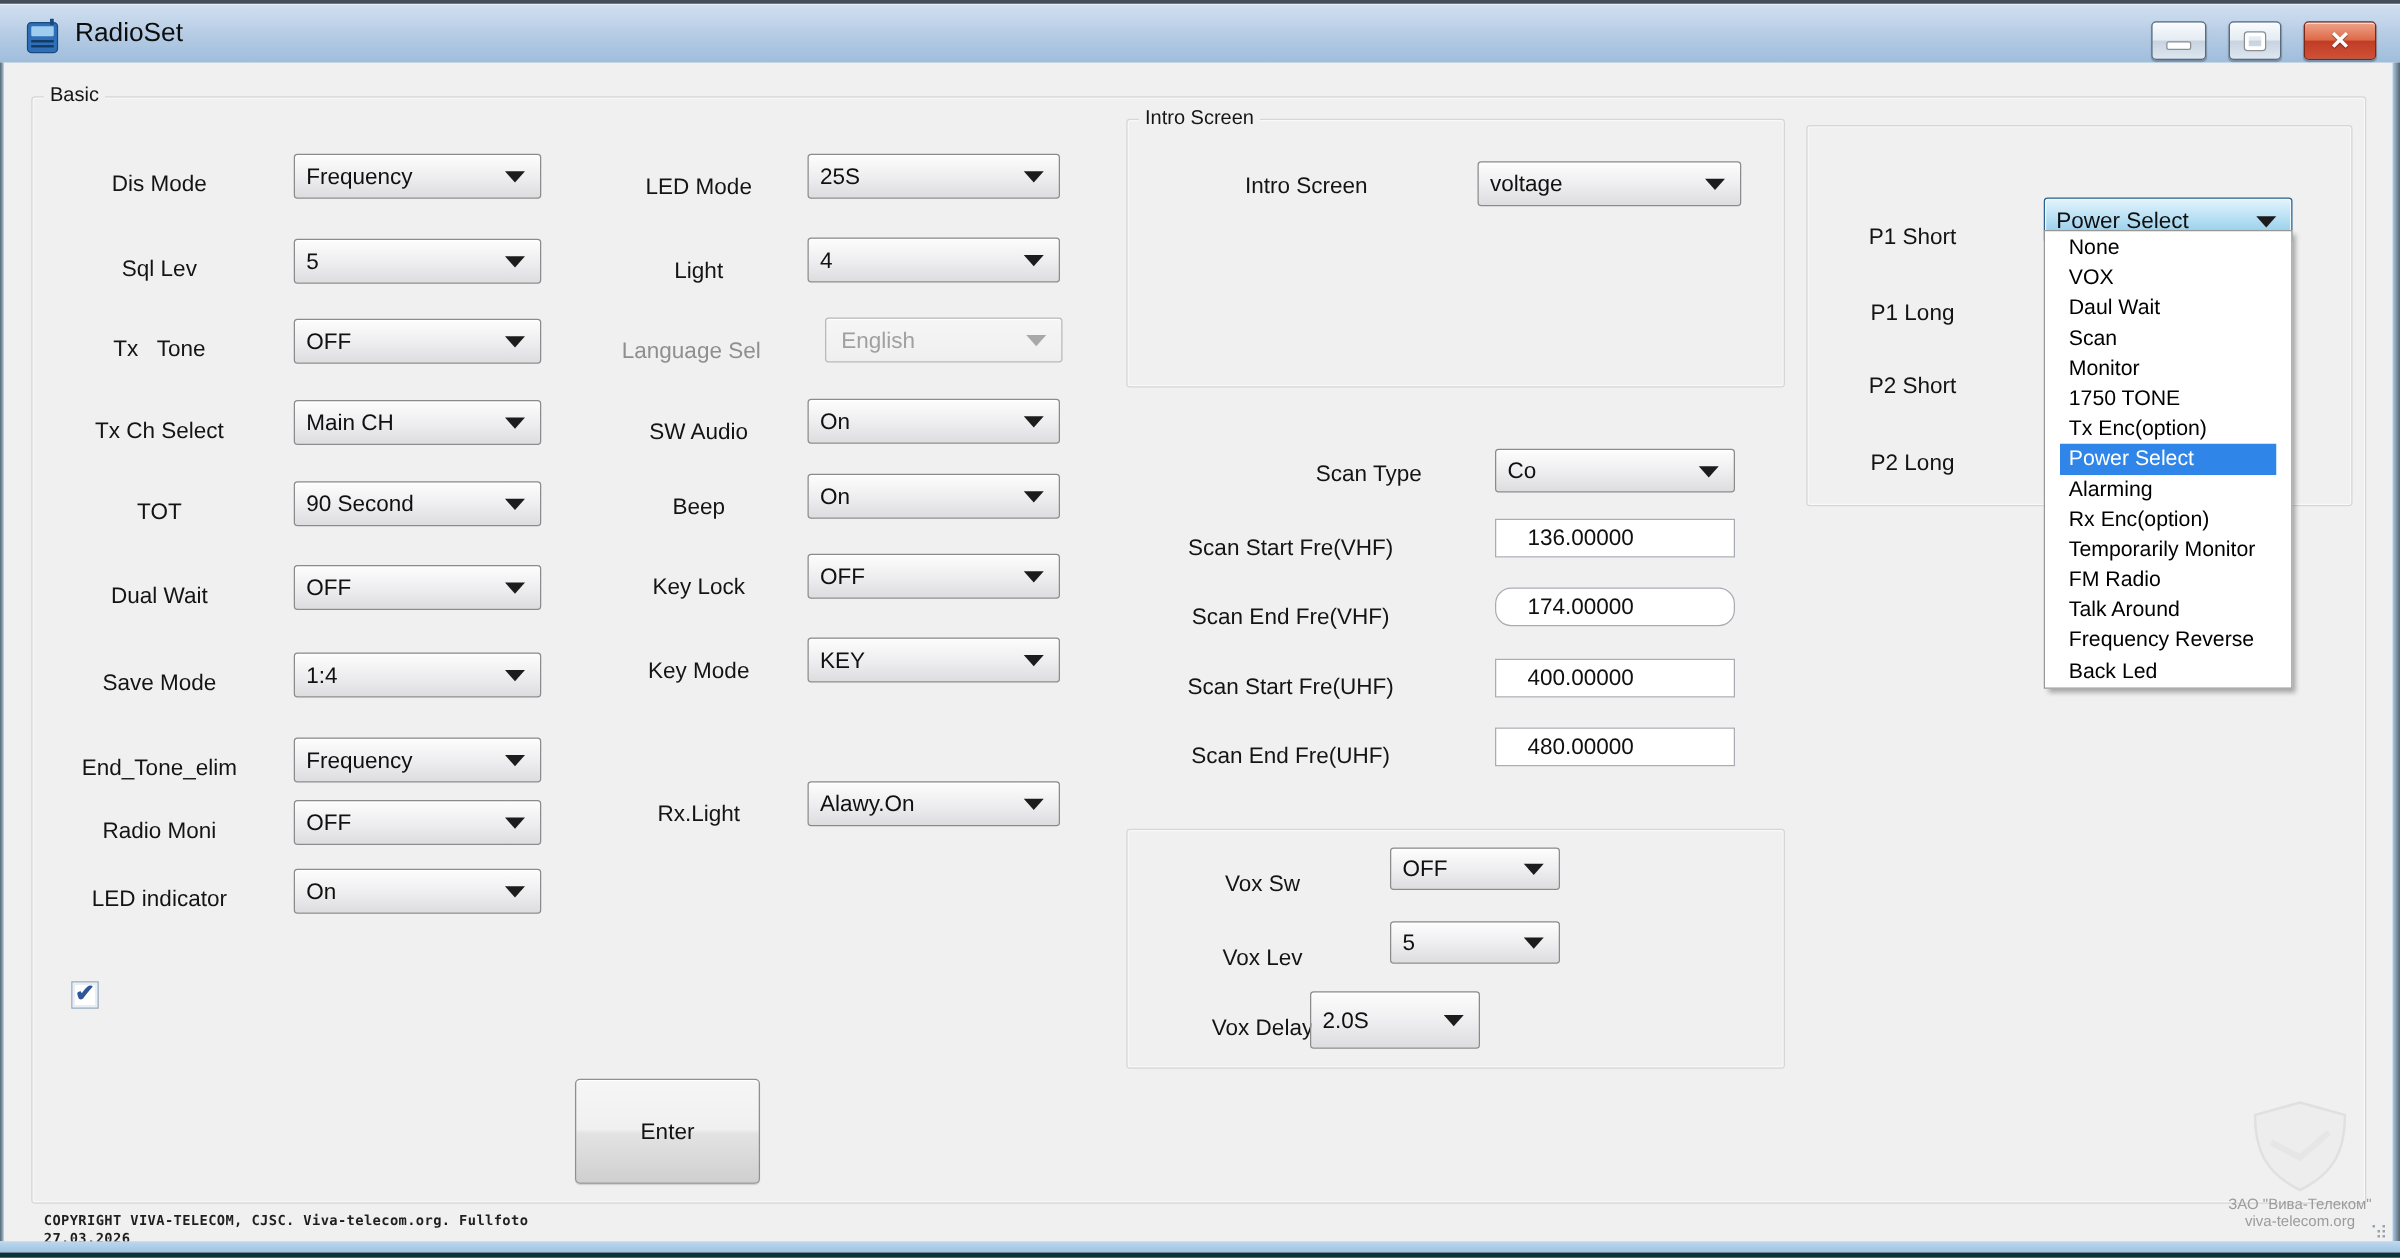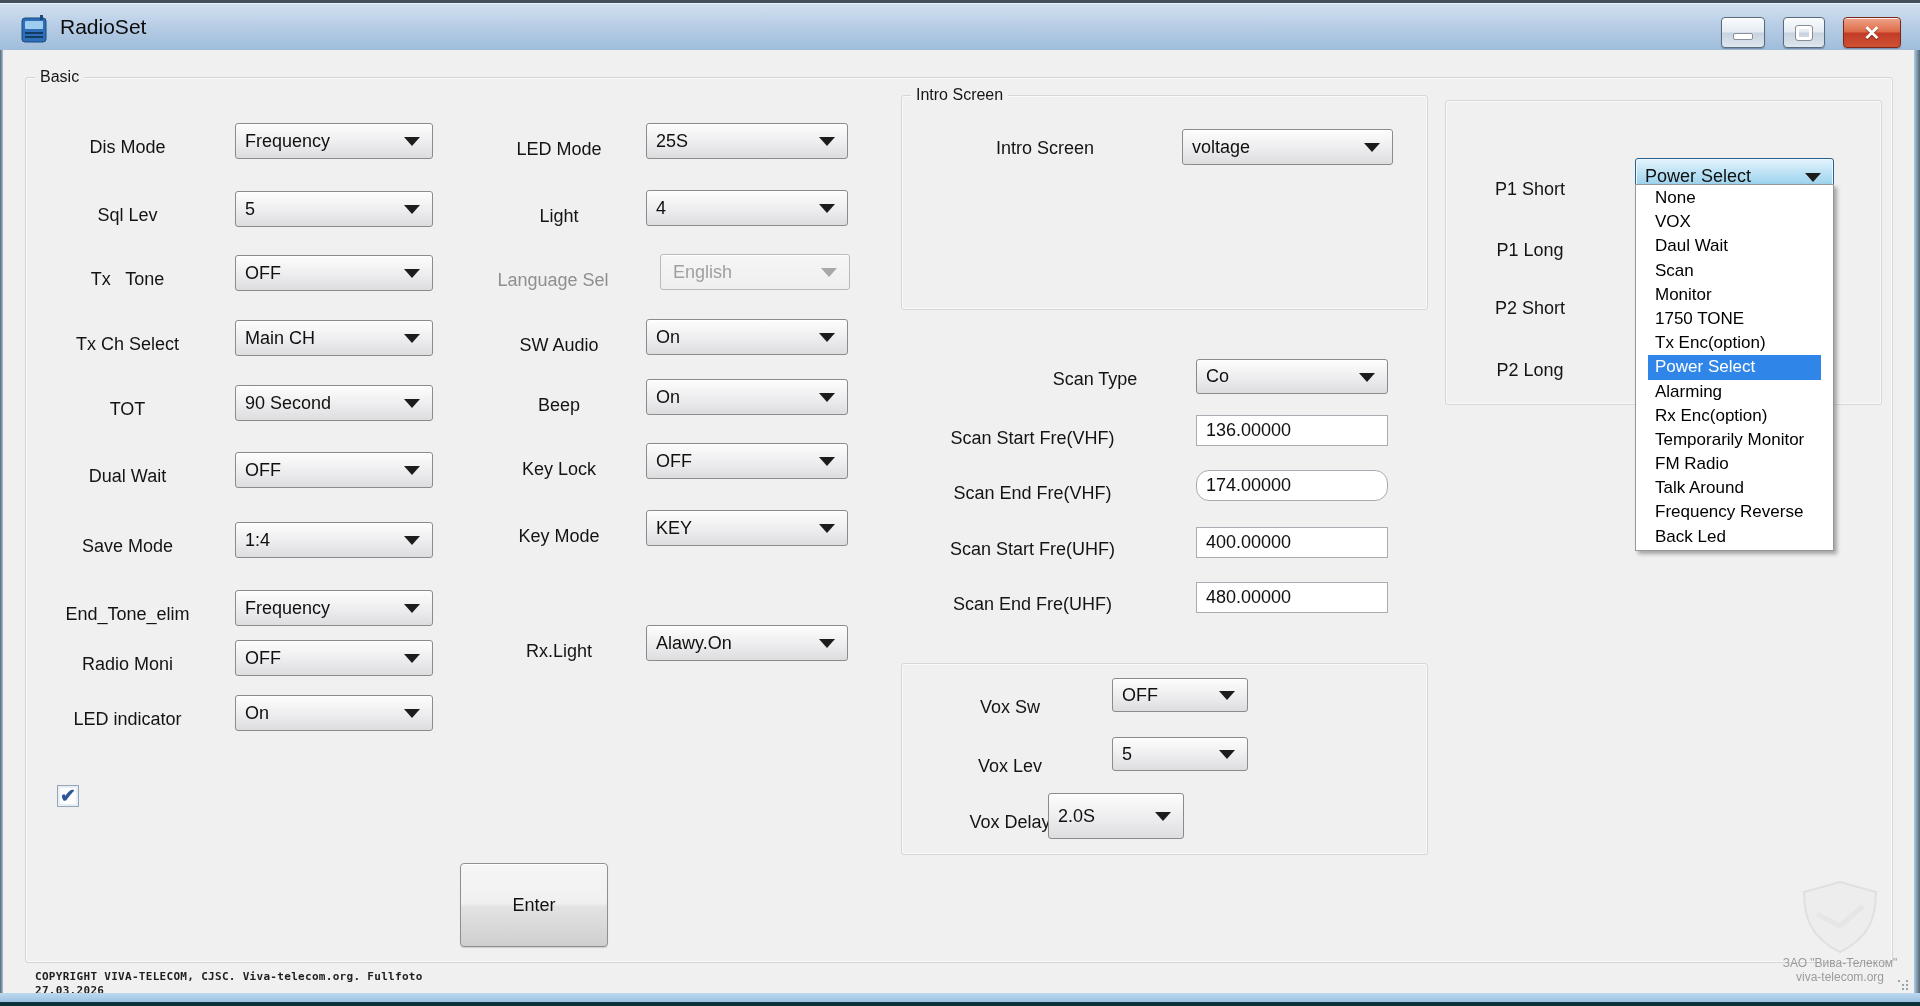--- a/index.html
+++ b/index.html
@@ -44,21 +44,21 @@
     box-shadow:inset 0 1px 0 rgba(255,255,255,.95);
     display:flex; align-items:center; padding-left:9px; padding-right:30px;
     font-size:18px; color:#101010; white-space:pre; }
   .combo::after { content:""; position:absolute; right:12px; top:50%; margin-top:-4px;
     border-left:8px solid transparent; border-right:8px solid transparent; border-top:9px solid #1c1c1c; }
   .combo.disabled { border-color:#b9b9b9; color:#a0a0a0; background:linear-gradient(#f6f6f6,#efefef); }
   .combo.disabled::after { border-top-color:#a8a8a8; }
   .combo.focused { border-color:#29628c; background:linear-gradient(#e4f4fd, #b2ddf2 50%, #83c4e6);
     box-shadow:inset 0 0 0 1px #ecf8fe; }
   .tinput { position:absolute; height:31px; border:1px solid #a9adb3; background:#fff;
-    display:flex; align-items:center; padding-left:9px; font-size:18px; color:#101010; }
+    display:flex; align-items:center; padding-left:25px; font-size:18px; color:#101010; }
   .btn { position:absolute; width:148px; height:84px; border:1px solid #8f8f8f; border-radius:4px;
     background:linear-gradient(#f6f6f6, #f0f0f0 48%, #e3e3e3 52%, #cfcfcf);
     display:flex; align-items:center; justify-content:center; font-size:18px; color:#111;
     box-shadow:inset 0 1px 0 #fff, 0 1px 1px rgba(0,0,0,.15); }
 
   
   .ddlist { position:absolute; left:1635px; top:184px; width:199px; background:#fff;
     border:1px solid #979797; box-shadow:3px 3px 4px rgba(0,0,0,.32); z-index:20; padding:1px 12px; }
   .dditem { height:24.2px; line-height:24.2px; font-size:17px; padding-left:7px; color:#000; white-space:pre; }
   .dditem.selected { background:#2f86e8; color:#fff; }

